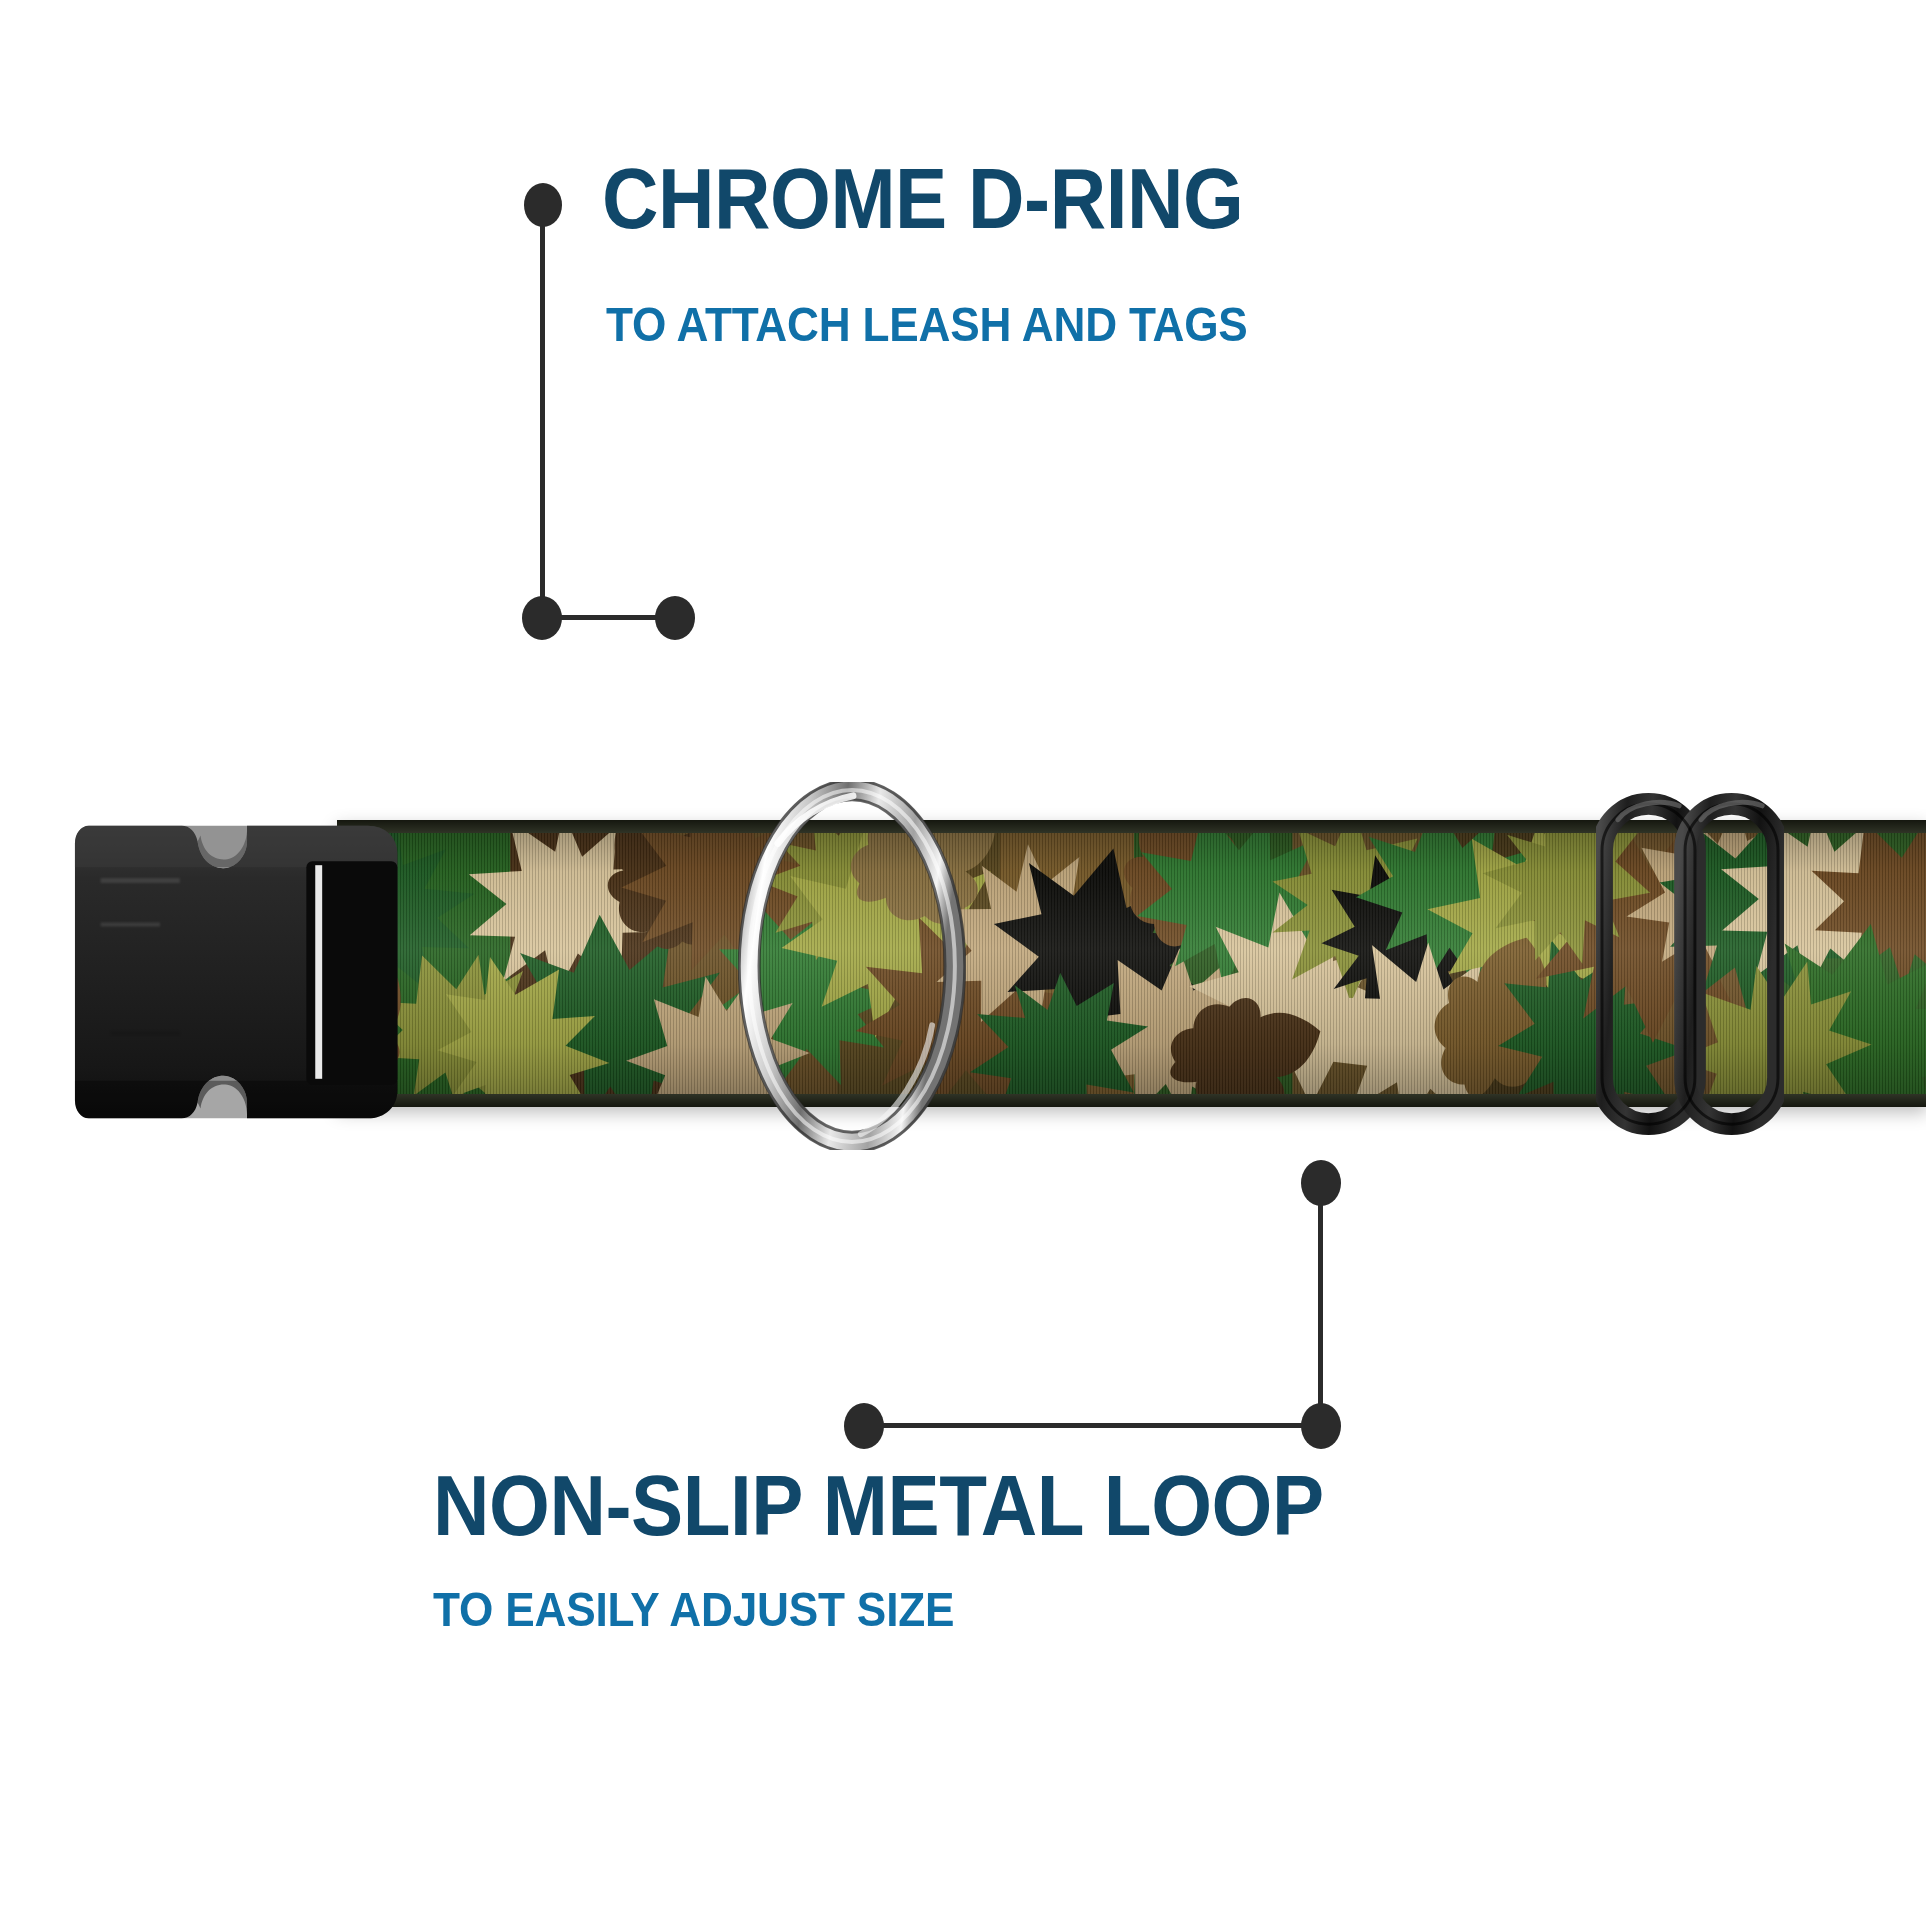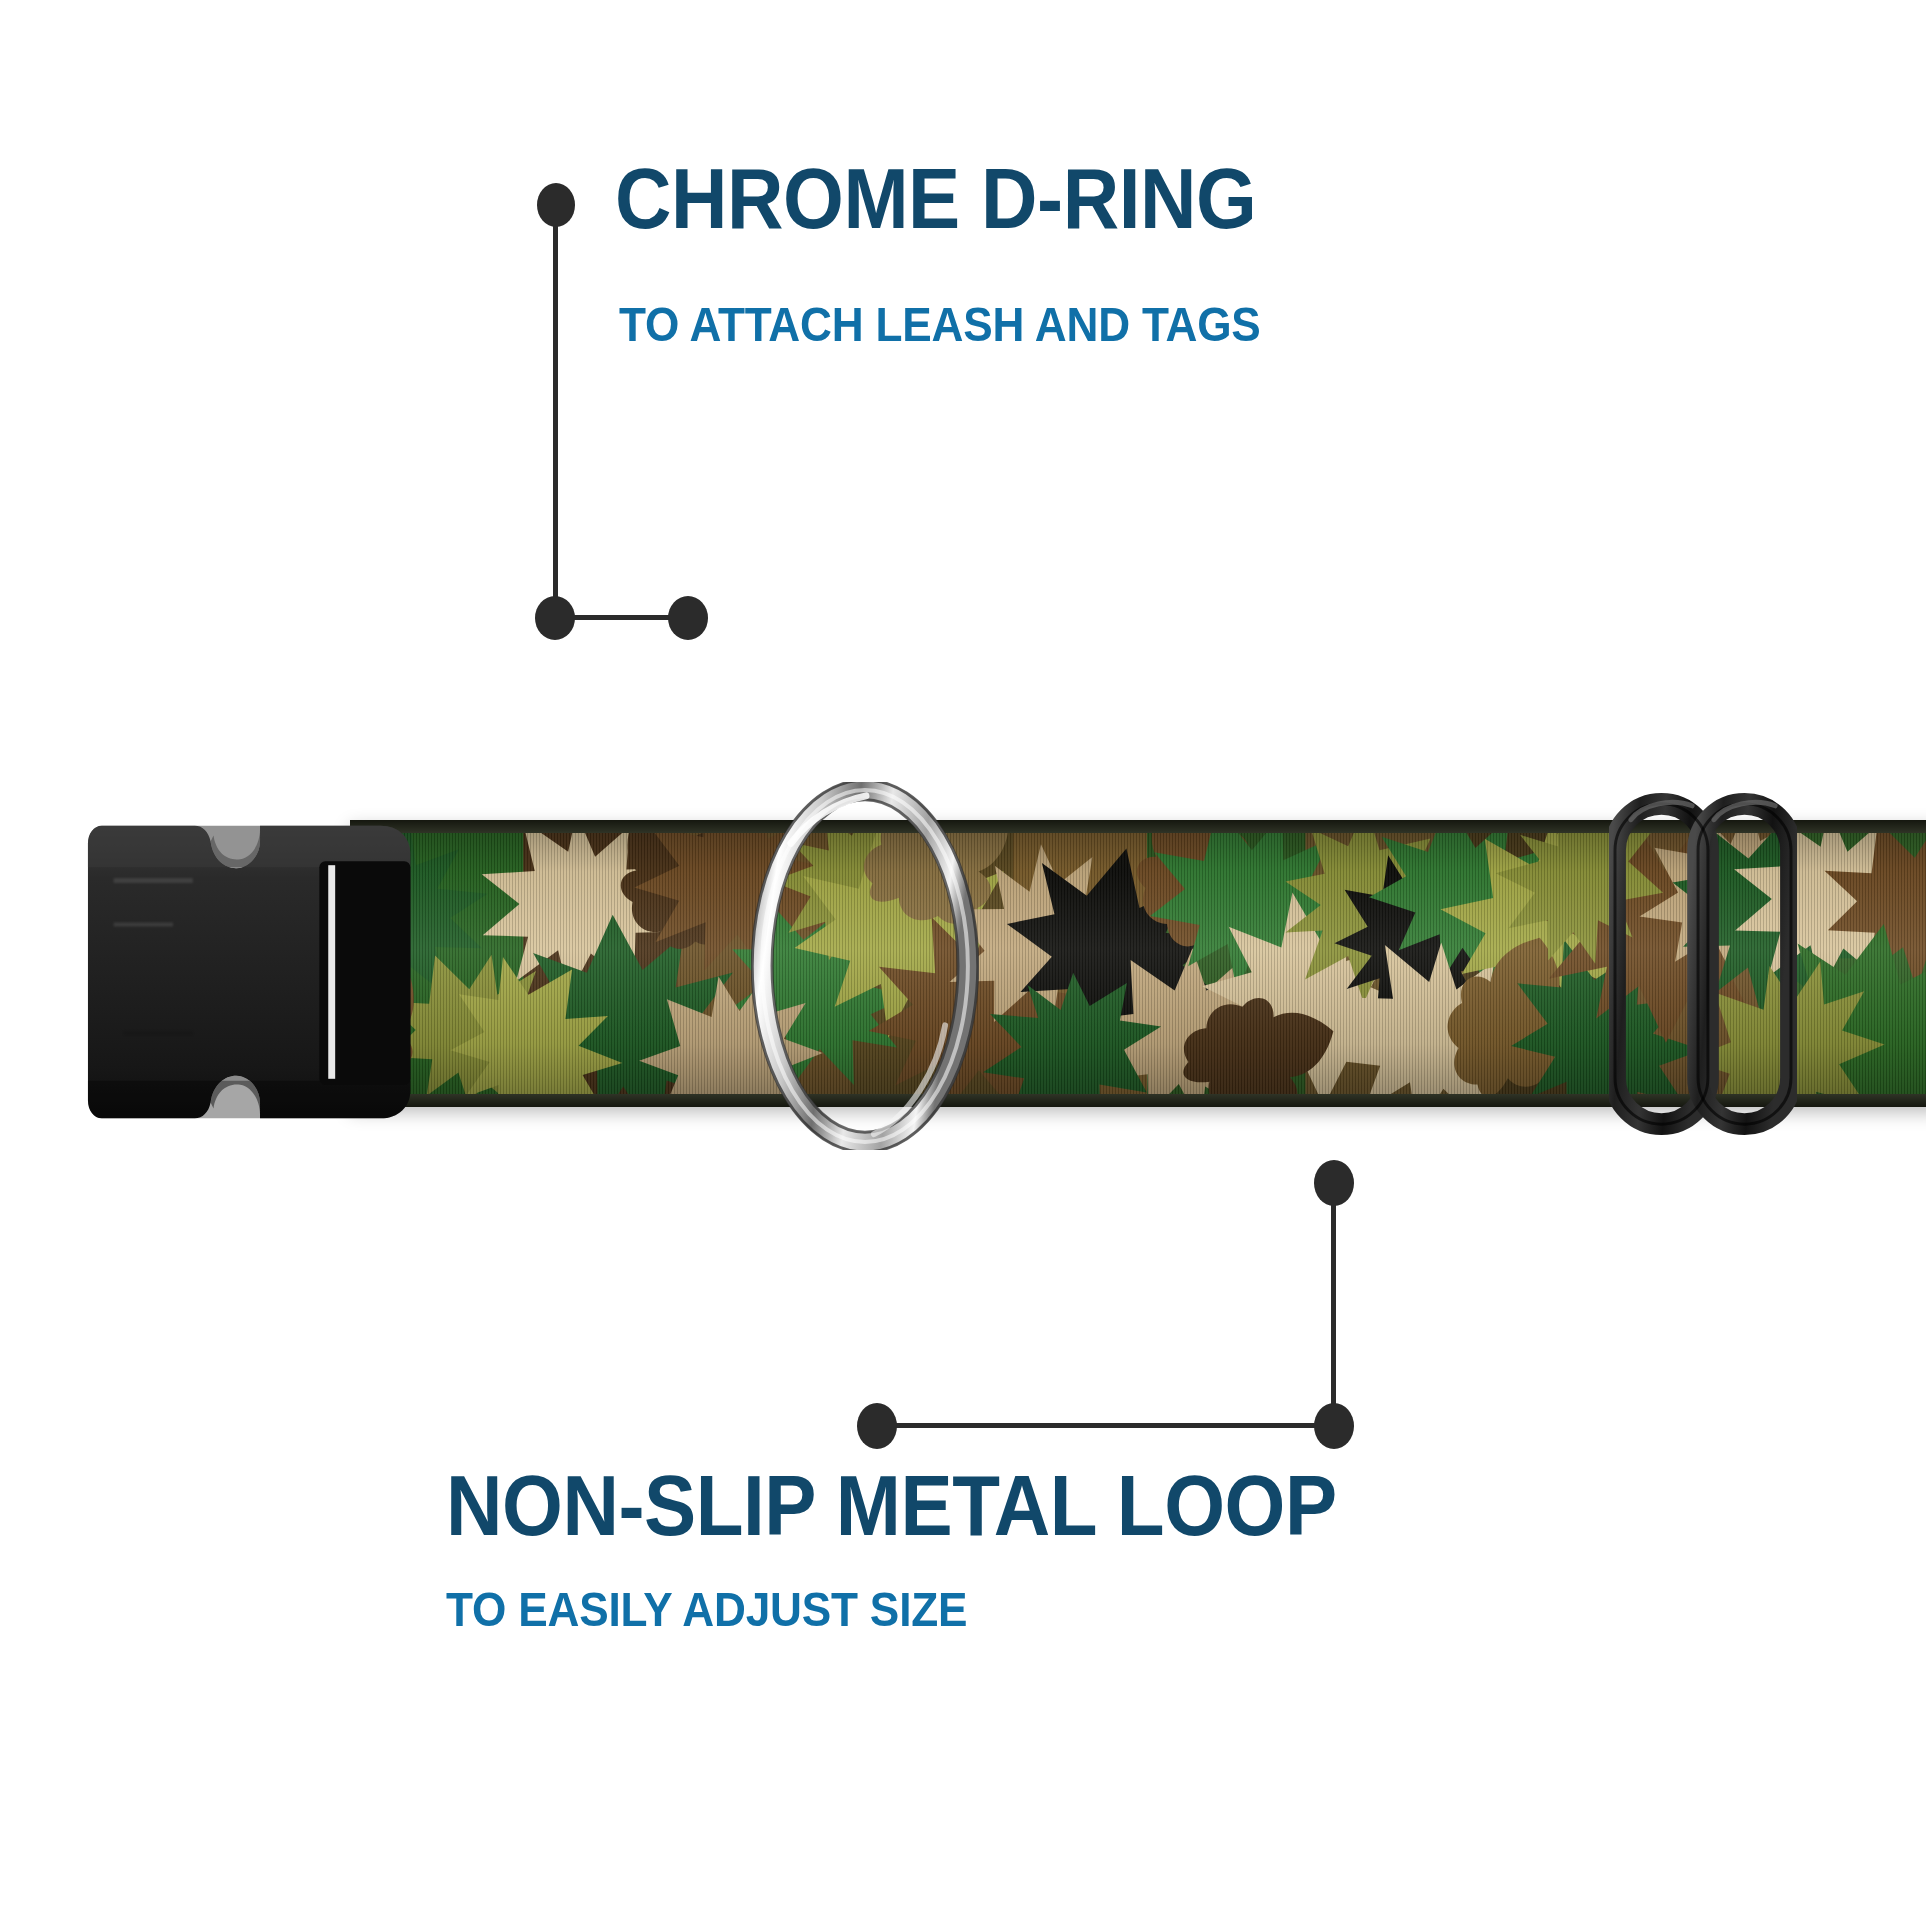--- a/index.html
+++ b/index.html
@@ -1,19 +1,19 @@
 <!DOCTYPE html>
 <html><head>
 <meta charset="utf-8">
 <style>
   html,body{margin:0;padding:0;background:#ffffff;}
   body{width:1927px;height:1927px;position:relative;overflow:hidden;
        font-family:"Liberation Sans","DejaVu Sans",sans-serif;}
 
-  .stage{position:absolute;inset:0;background:#fff;margin-left:13px;}
+  .stage{position:absolute;inset:0;background:#fff;}
 
   
   .callout-title{
     position:absolute;
     font-weight:700;
     letter-spacing:-0.5px;
     white-space:nowrap;
     transform:scaleX(0.92);
     transform-origin:left center;
   }

